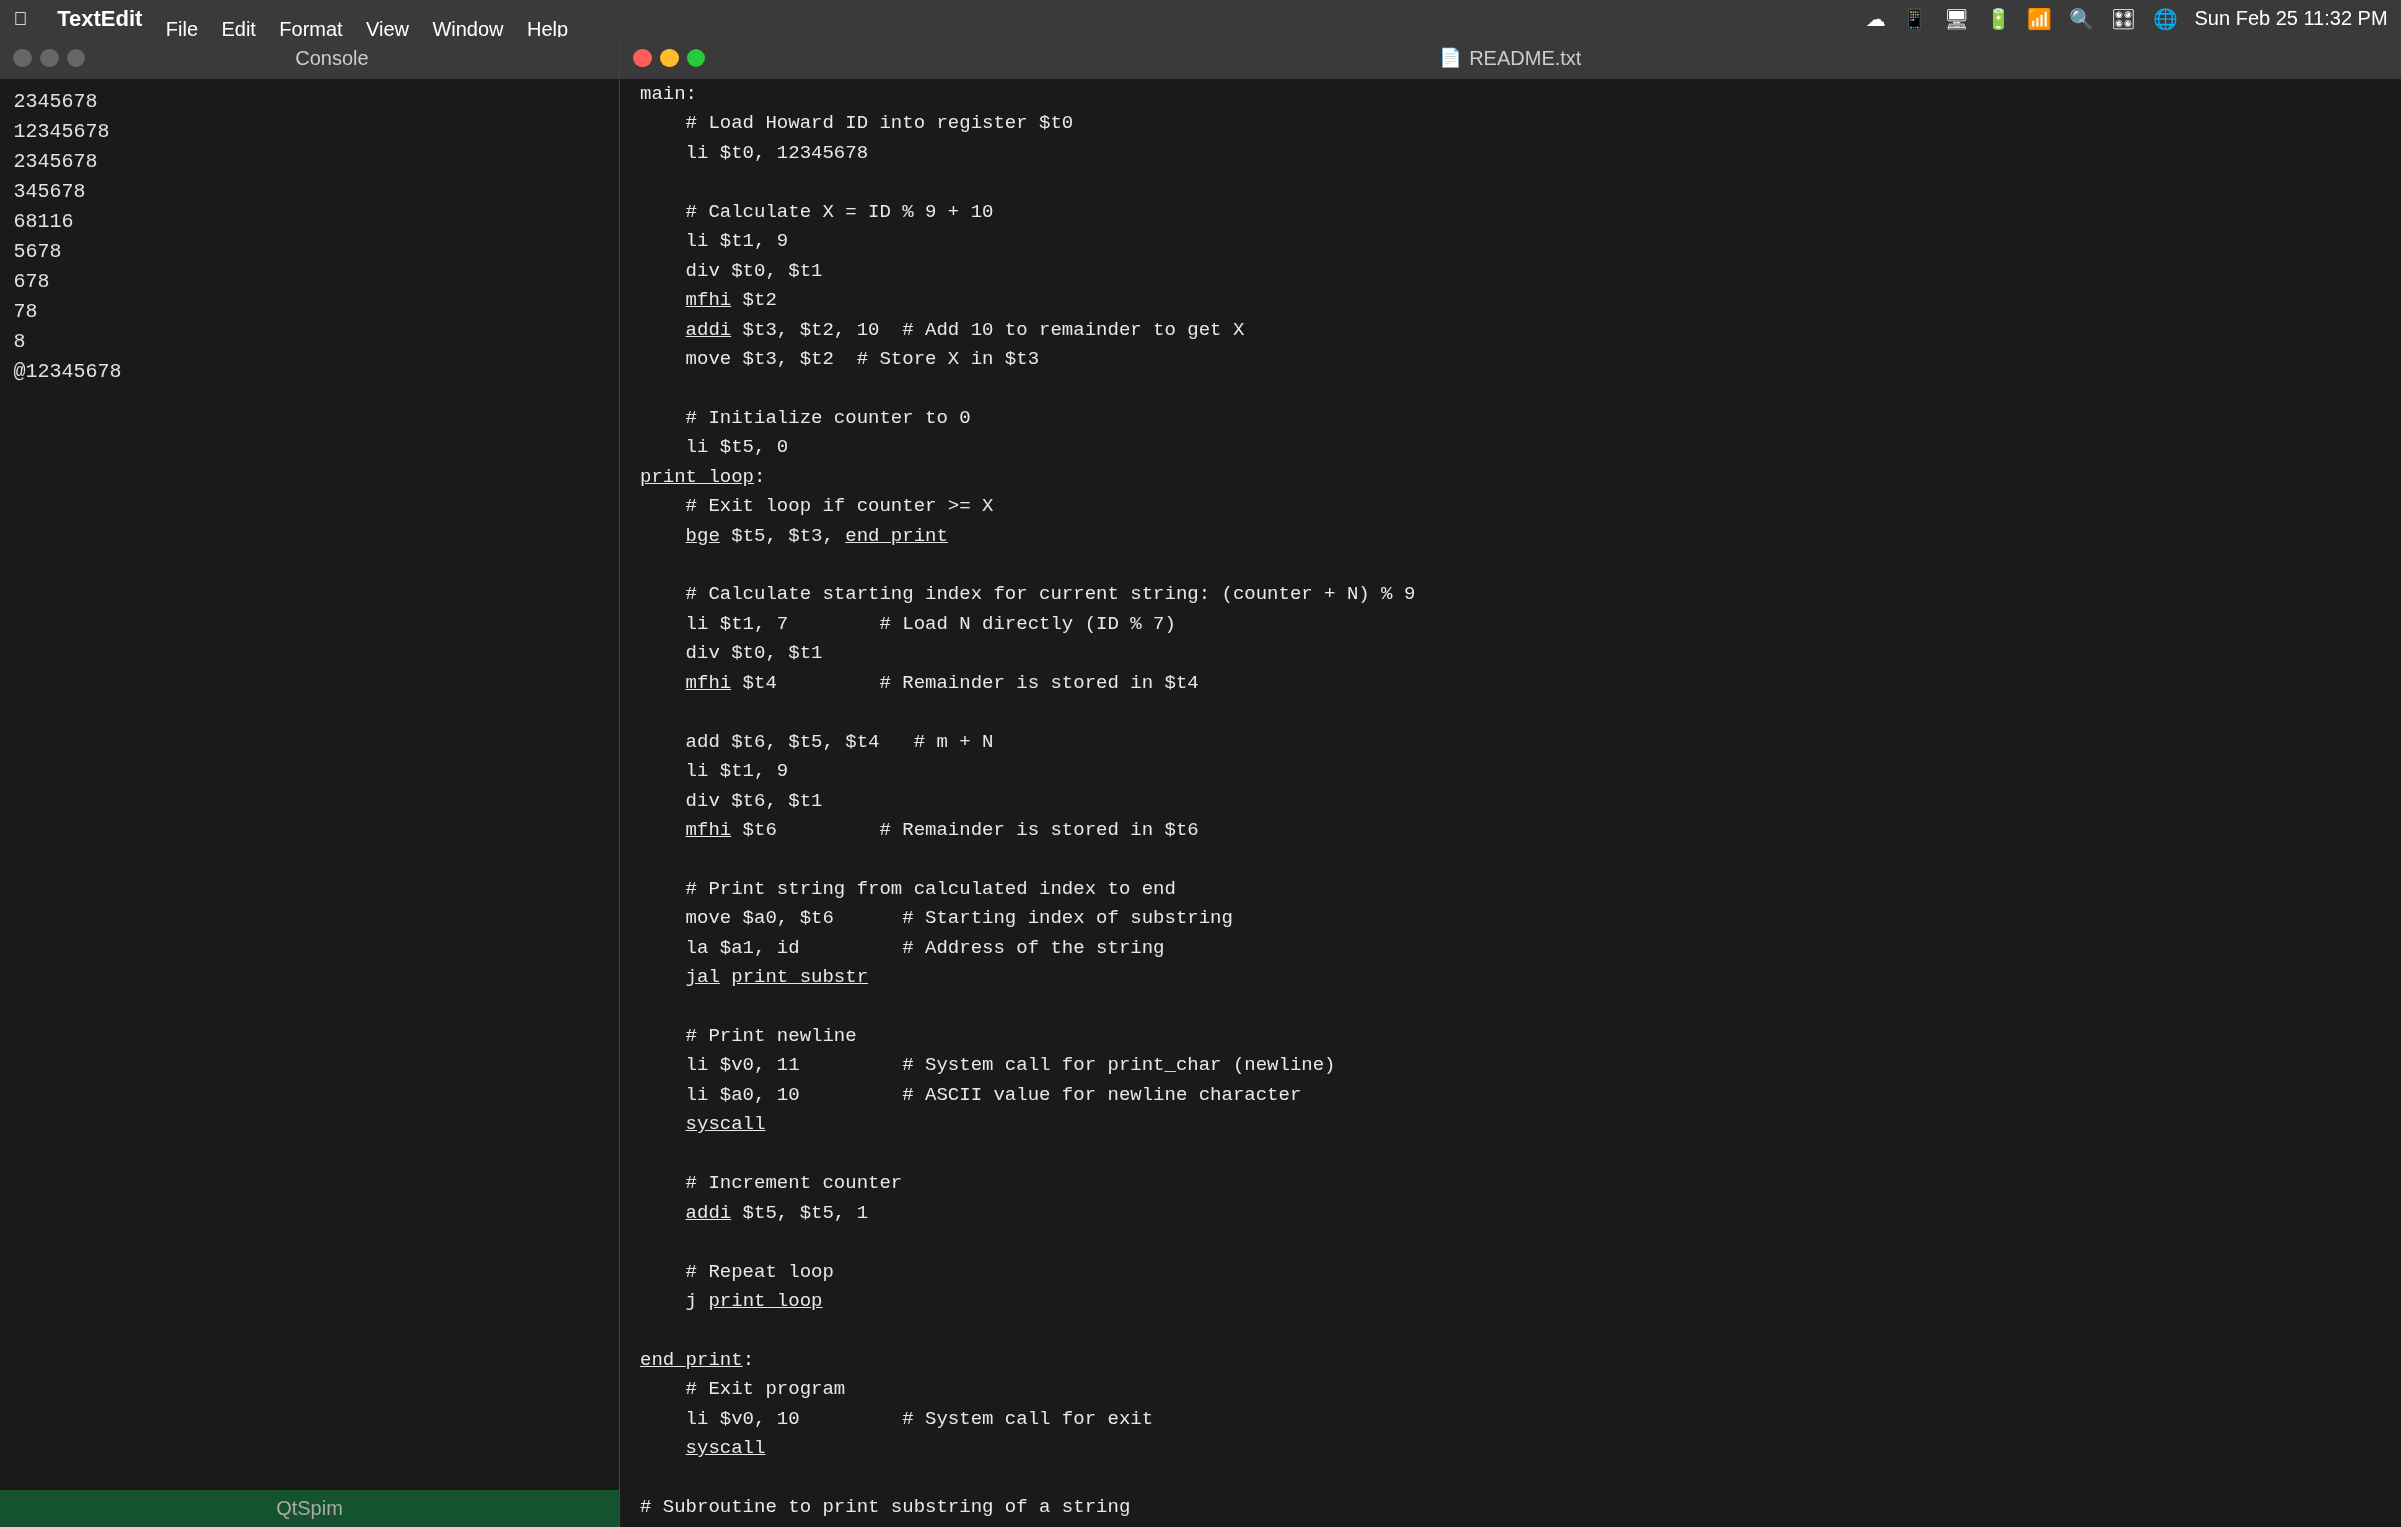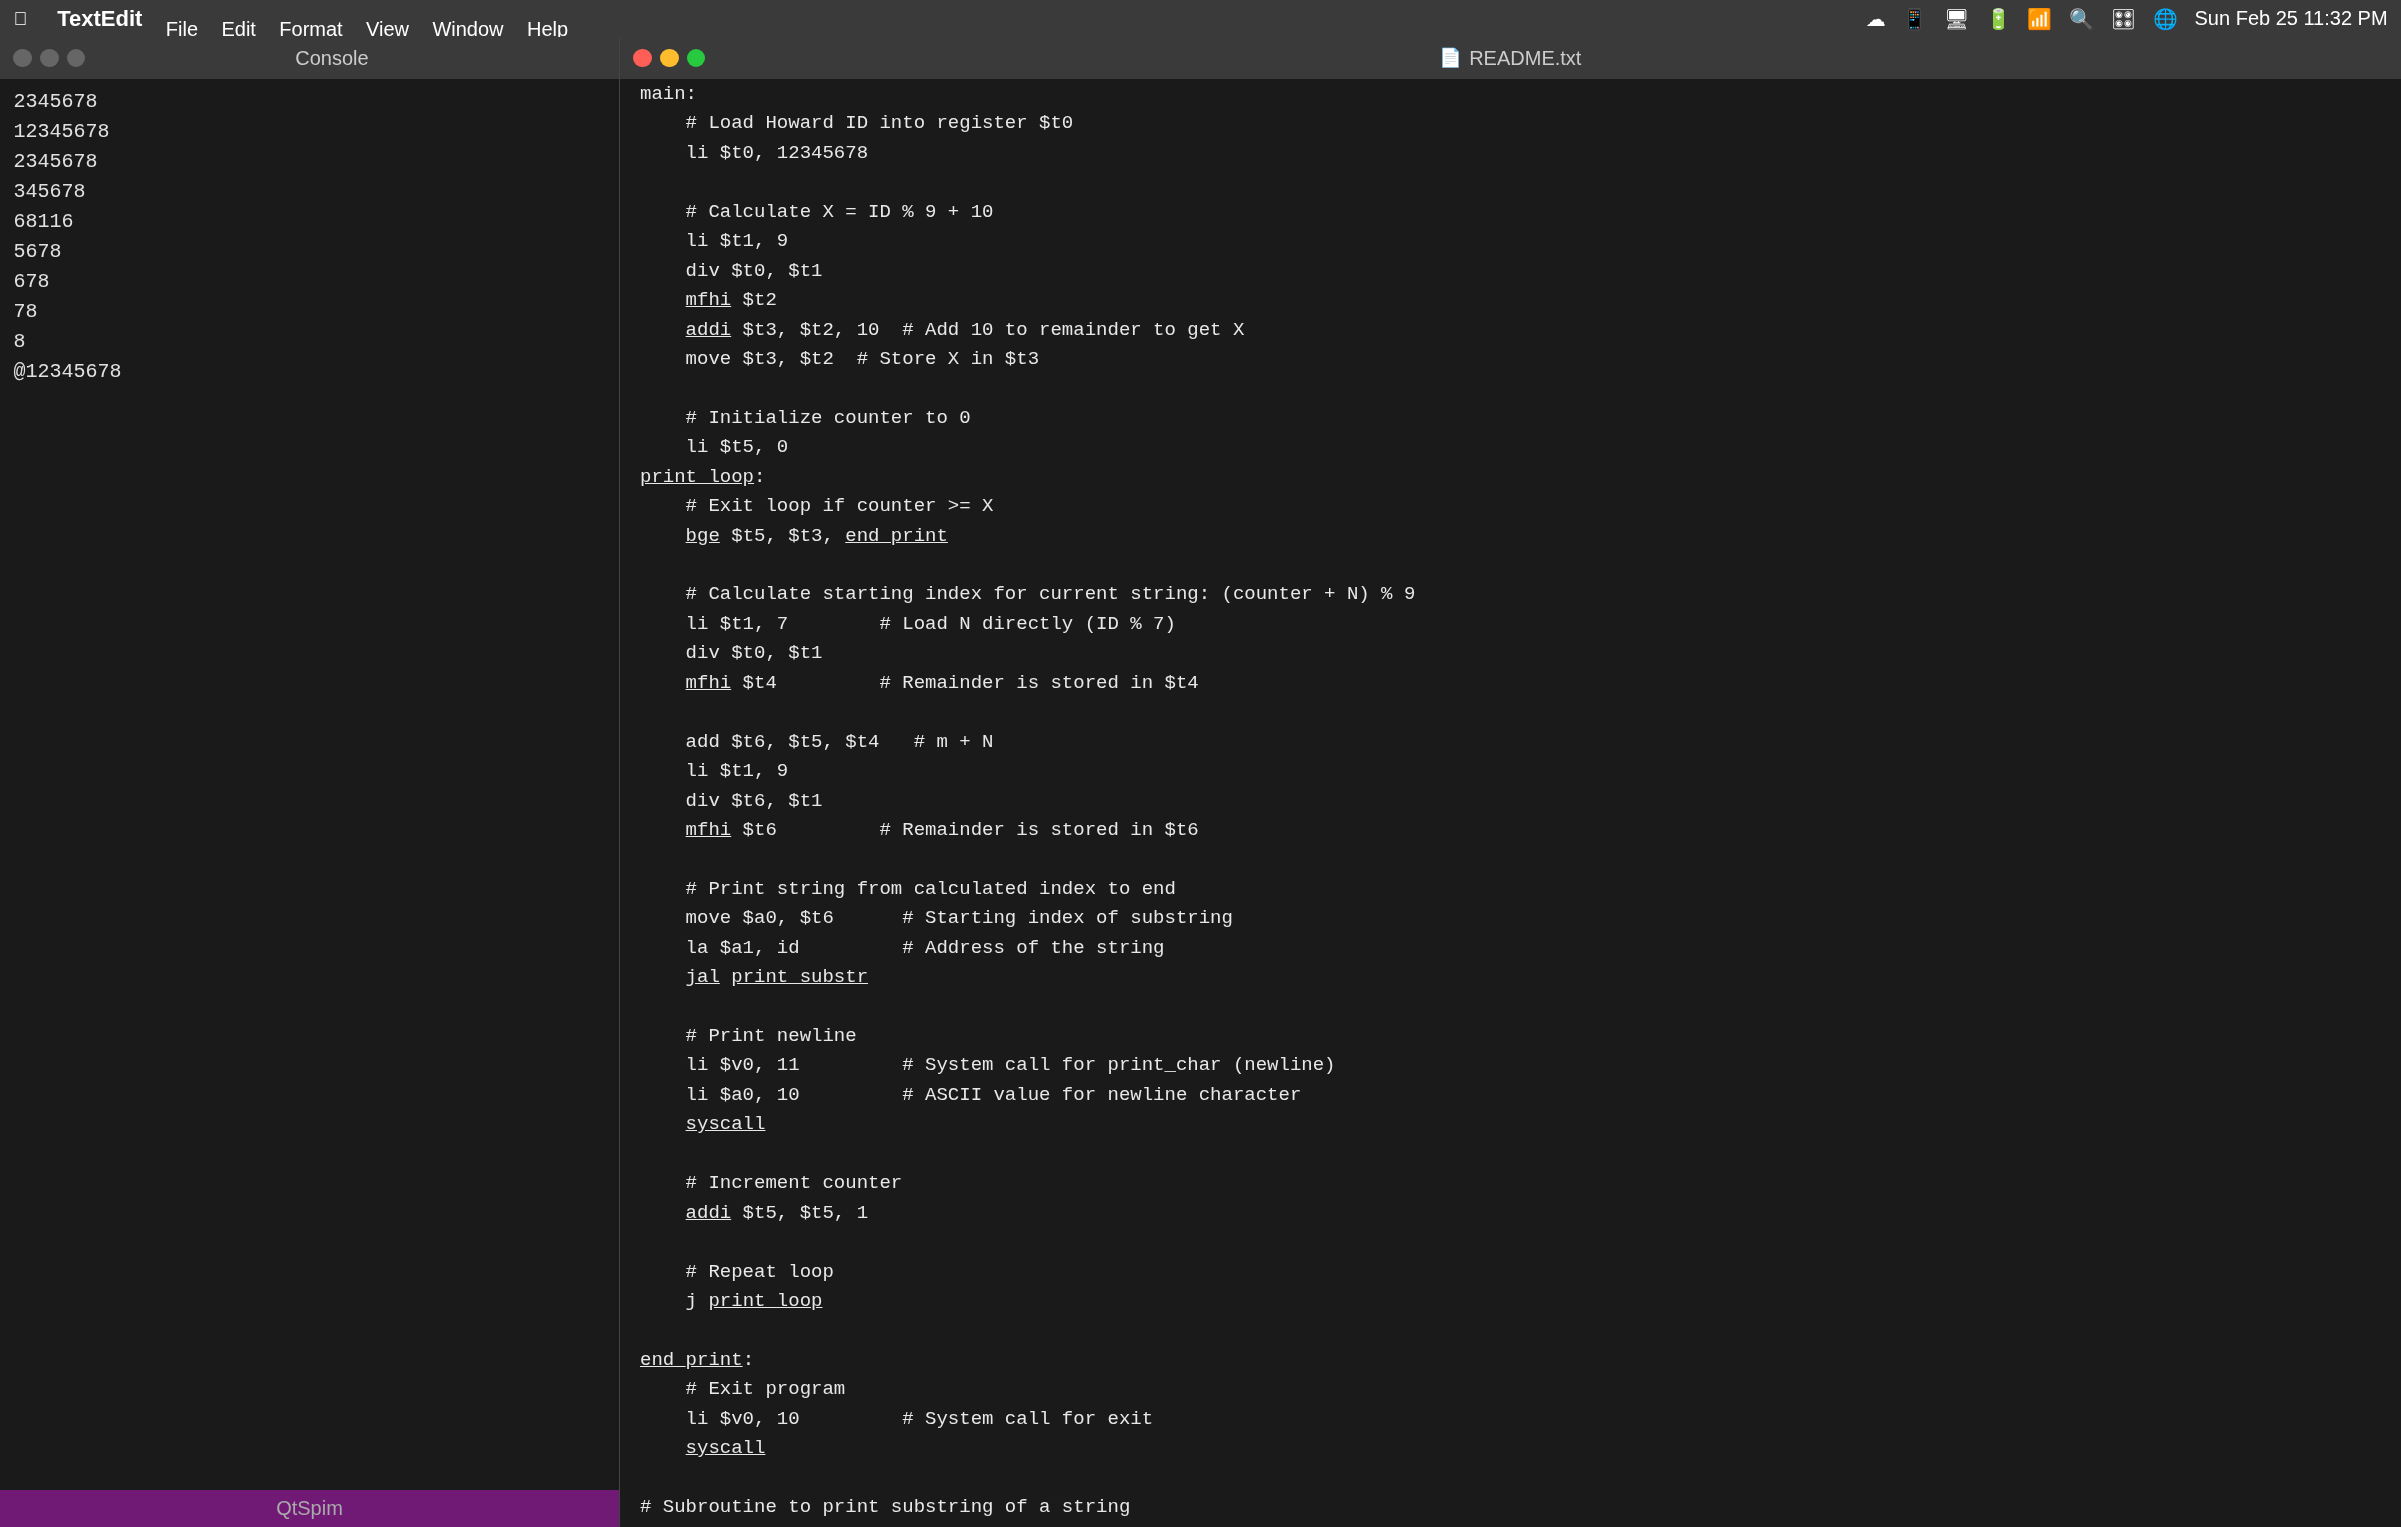--- a/index.html
+++ b/index.html
@@ -112,21 +112,21 @@
       font-size: 20px;
       line-height: 1.5;
       overflow-y: auto;
     }
     .console-line {
       white-space: pre;
     }
 
     .console-footer {
       height: 37px;
-      background: #701a75;
+      background: #14532d;
       display: flex;
       align-items: center;
       justify-content: center;
       flex-shrink: 0;
       text-align: right;
     }
     .console-footer-label {
       color: #aaaaaa;
       font-size: 20px;
       font-family: -apple-system, BlinkMacSystemFont, sans-serif;

